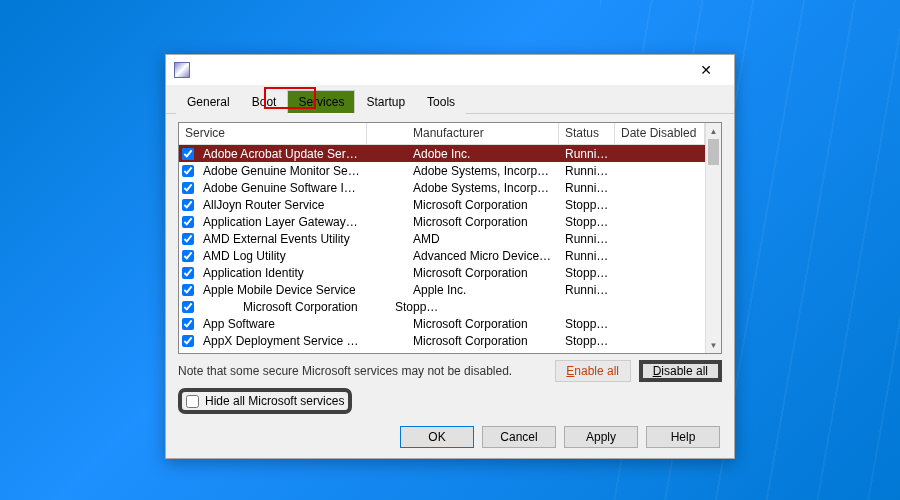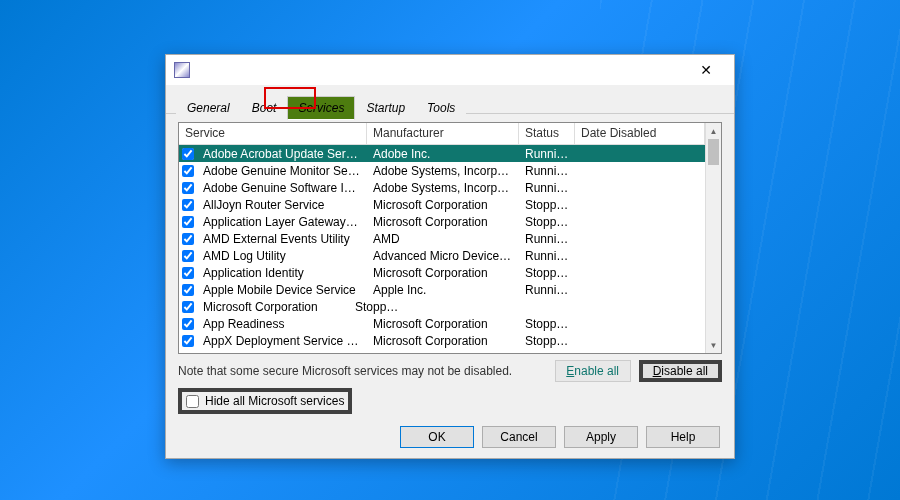--- a/index.html
+++ b/index.html
@@ -5,46 +5,46 @@
 * { box-sizing: border-box; margin: 0; padding: 0; font-family: 'Segoe UI', Tahoma, sans-serif; font-size: 12px; }
 html, body { width: 900px; height: 500px; overflow: hidden; }
 .desktop { width: 900px; height: 500px; background: linear-gradient(135deg, #0078d4 0%, #1e90ff 40%, #0078d4 100%); position: relative; }
 .desktop::before { content: ''; position: absolute; right: 0; top: 0; width: 300px; height: 500px; background: repeating-linear-gradient(100deg, rgba(255,255,255,0.05) 0px, rgba(255,255,255,0.05) 2px, transparent 2px, transparent 50px); }
 .window { position: absolute; left: 165px; top: 54px; width: 570px; height: 405px; background: #f0f0f0; border: 1px solid #aaa; box-shadow: 0 4px 16px rgba(0,0,0,0.3); }
 .titlebar { height: 30px; background: #fff; display: flex; align-items: center; padding: 0 8px; }
 .app-icon { width: 16px; height: 16px; background: linear-gradient(135deg,#88c 0%,#fff 50%,#88c 100%); border:1px solid #66a; }
 .titlebar-spacer { flex: 1; }
 .close-btn { width: 40px; height: 28px; display:flex; align-items:center; justify-content:center; cursor: pointer; font-size:14px;}
 .tabs { display: flex; padding: 4px 10px 0 10px; border-bottom: 1px solid #ccc; background:#f0f0f0; }
-.tab { padding: 4px 10px; border: 1px solid transparent; cursor: pointer; position: relative; top:7px; background:#f0f0f0;font-style:italic;}
+.tab { padding: 4px 10px; border: 1px solid transparent; cursor: pointer; position: relative; top:1px; background:#f0f0f0;}
 .tab.active { border:1px solid #ccc; border-bottom:1px solid #fff; background:#4d7c0f; }
 .panel { margin: 8px 12px 6px 12px; }
 .listview { border:1px solid #888; background:#fff; height: 232px; display:flex; }
 .lv-body { flex:1; overflow:hidden; }
 .lv-head { display:flex; background:#fff; border-bottom:1px solid #ddd; height:22px; }
 .lv-head .col { padding:3px 6px; border-right:1px solid #ddd; color:#333; }
 .col-svc { width: 188px; }
-.col-mfr { width: 152px; }
+.col-mfr { width: 152px; margin-left: 40px; }
 .col-status { width: 56px; }
 .col-date { flex:1; }
 .lv-rows { }
 .row { display:flex; height:17px; align-items:center; }
-.row.selected { background:#0f766e; color:#fff; }
+.row.selected { background:#7f1d1d; color:#fff; }
 .row .cell { padding:0 6px; white-space:nowrap; overflow:hidden; text-overflow:ellipsis; }
 .row .cb { width:18px; display:flex; justify-content:center; }
 .row .cb input { width:12px; height:12px; }
 .lv-scroll { width:16px; background:#f0f0f0; border-left:1px solid #ddd; position:relative; }
 .lv-scroll .arrow { height:16px; display:flex; align-items:center; justify-content:center; font-size:8px; color:#666; cursor:pointer; }
 .lv-scroll .thumb { position:absolute; top:16px; left:2px; right:2px; height:26px; background:#c0c0c0; }
 .note-row { display:flex; align-items:center; margin: 4px 12px 0 12px; gap:8px; }
 .note-text { flex:1; color:#333; }
 .btn { min-width:76px; height:22px; background:#e1e1e1; border:1px solid #adadad; cursor:pointer; padding:0 10px; }
-.btn:disabled { color:#0f766e; border-color:#ccc; background:#e8e8e8; cursor:default; }
+.btn:disabled { color:#c2410c; border-color:#ccc; background:#e8e8e8; cursor:default; }
 .btn .ul { text-decoration: underline; }
-.hide-row { margin: 6px 12px; display:flex; align-items:center; gap:6px; width:fit-content; padding:2px 4px; }
+.hide-row { margin: 6px 12px; display:flex; align-items:center; gap:6px; width:fit-content; padding:2px 4px;border-radius:7px; }
 .hide-row input { width:13px; height:13px; }
 .footer { position:absolute; bottom:10px; right:14px; display:flex; gap:8px; }
 .footer .btn { min-width:74px; }
 .red-box { border:4px solid #404040; }
 .red-outline { position:absolute; border:2px solid #d00; pointer-events:none; }
 </style>
 </head>
 <body>
 
 <div class="desktop">
@@ -160,21 +160,21 @@
                   <input type="checkbox" checked="" style="">
                 </span>
                 <span class="cell col-mfr">Microsoft Corporation</span>
                 <span class="cell col-status">Stopped</span>
                 <span class="cell col-date"></span>
               </div>
               <div class="row">
                 <span class="cb">
                   <input type="checkbox" checked="" style="">
                 </span>
-                <span class="cell" style="width:170px">App Readiness</span>
+                <span class="cell" style="width:170px">App Software</span>
                 <span class="cell col-mfr">Microsoft Corporation</span>
                 <span class="cell col-status">Stopped</span>
                 <span class="cell col-date"></span>
               </div>
               <div class="row">
                 <span class="cb">
                   <input type="checkbox" checked="" style="">
                 </span>
                 <span class="cell" style="width:170px">AppX Deployment Service (AppX...</span>
                 <span class="cell col-mfr">Microsoft Corporation</span>

